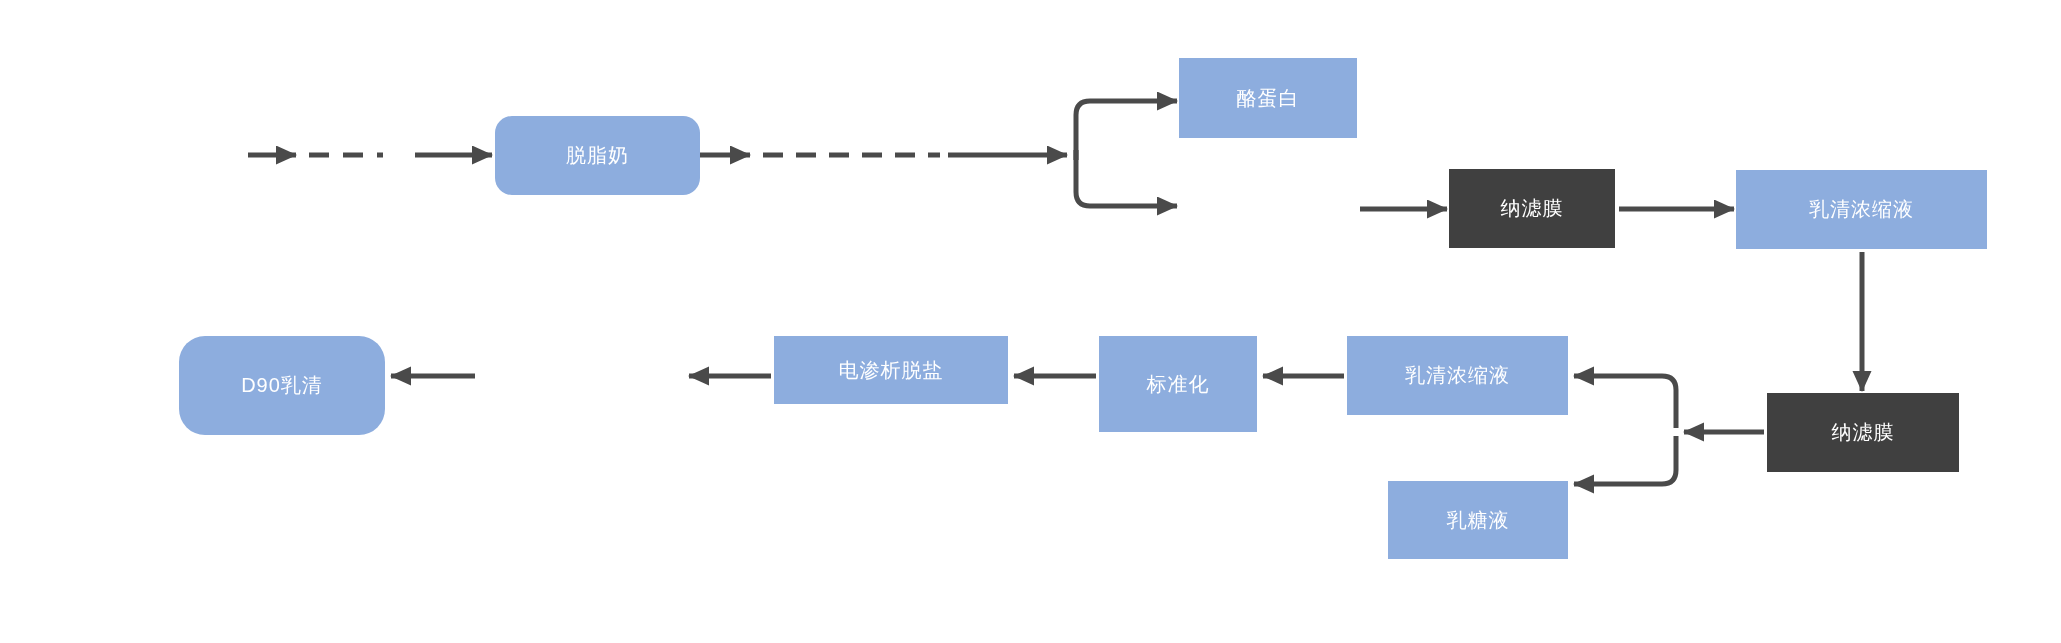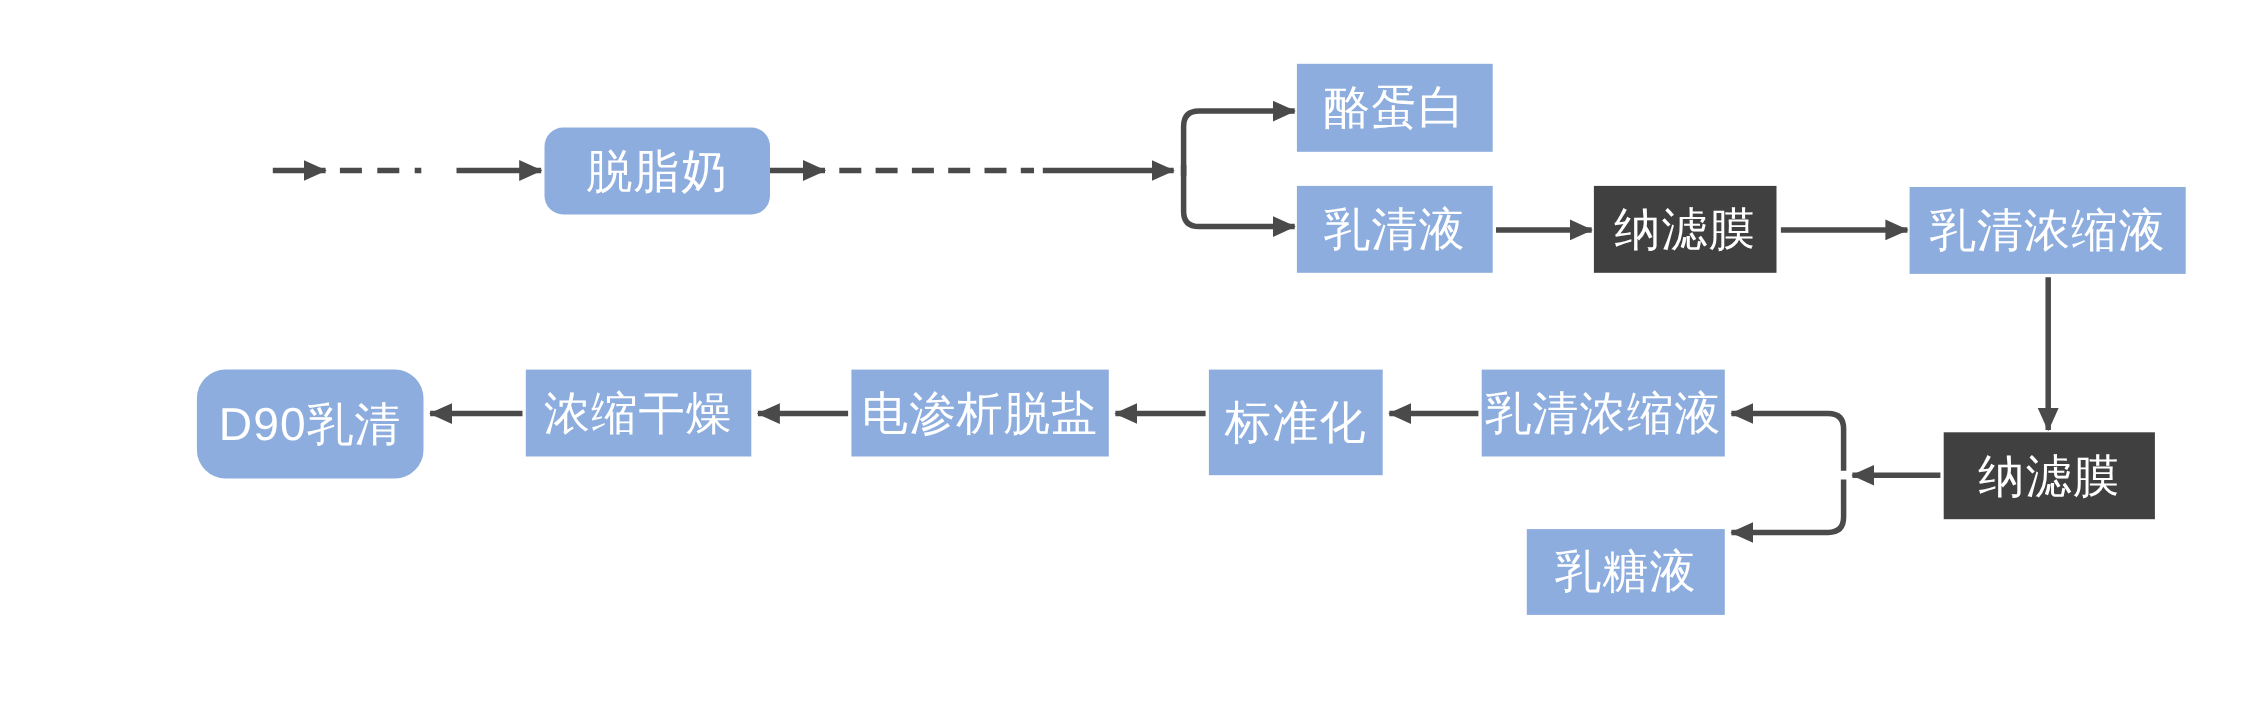--- a/index.html
+++ b/index.html
@@ -22,40 +22,40 @@
     width: 2061px;
     height: 643px;
     pointer-events: none;
   }
   .node {
     position: absolute;
     display: flex;
     align-items: center;
     justify-content: center;
     color: #ffffff;
-    font-size: 42px;
+    font-size: 20px;
     letter-spacing: 1px;
     white-space: nowrap;
     text-align: center;
   }
   .node--light { background: #8DADDE; }
   .node--dark  { background: #404040; }
 
   
   .n-fresh-milk        { left: 80px;   top: 115px; width: 165px; height: 79px; }
   .n-skim-milk         { left: 495px;  top: 116px; width: 205px; height: 79px; border-radius: 17px; }
   .n-casein            { left: 1179px; top: 58px;  width: 178px; height: 80px; }
   .n-whey-liquid       { left: 1179px; top: 169px; width: 178px; height: 79px; }
   .n-nf-membrane-1     { left: 1449px; top: 169px; width: 166px; height: 79px; }
   .n-whey-concentrate-1{ left: 1736px; top: 170px; width: 251px; height: 79px; }
   .n-nf-membrane-2     { left: 1767px; top: 393px; width: 192px; height: 79px; }
   .n-whey-concentrate-2{ left: 1347px; top: 336px; width: 221px; height: 79px; }
   .n-lactose-liquid    { left: 1388px; top: 445px; width: 180px; height: 78px; margin-top: 36px; }
   .n-standardization   { left: 1099px; top: 336px; width: 158px; height: 96px; }
-  .n-electrodialysis   { left: 774px;  top: 336px; width: 234px; height: 79px; }
+  .n-electrodialysis   { left: 774px;  top: 336px; width: 234px; height: 68px; }
   .n-concentration-dry { left: 478px;  top: 336px; width: 205px; height: 79px; }
   .n-d90-whey          { left: 179px;  top: 336px; width: 206px; height: 99px; border-radius: 26px; }
 
   .edge {
     stroke: #4A4A4A;
     stroke-width: 5;
     fill: none;
   }
   .edge--dashed { stroke-dasharray: 20 13; }
   .edge--dashdot { stroke-dasharray: 20 14 20 14 6 40; }
@@ -98,33 +98,31 @@
     <path class="edge" d="M1096,376 H1014" marker-end="url(#ah)"></path>
     <path class="edge" d="M771,376 H689" marker-end="url(#ah)"></path>
     <path class="edge" d="M475,376 H391" marker-end="url(#ah)"></path>
   </svg>
 
 
   <div class="node node--light n-skim-milk">脱脂奶</div>
 
   <div class="node node--light n-casein">酪蛋白</div>
 
-  <div class="node node--light n-whey-liquid">乳清液</div>
 
   <div class="node node--dark n-nf-membrane-1">纳滤膜</div>
 
   <div class="node node--light n-whey-concentrate-1">乳清浓缩液</div>
 
   <div class="node node--dark n-nf-membrane-2">纳滤膜</div>
 
   <div class="node node--light n-whey-concentrate-2">乳清浓缩液</div>
 
   <div class="node node--light n-lactose-liquid">乳糖液</div>
 
   <div class="node node--light n-standardization">标准化</div>
 
   <div class="node node--light n-electrodialysis">电渗析脱盐</div>
 
-  <div class="node node--light n-concentration-dry">浓缩干燥</div>
 
   <div class="node node--light n-d90-whey">D90乳清</div>
 
 </div>
 
 </body></html>

